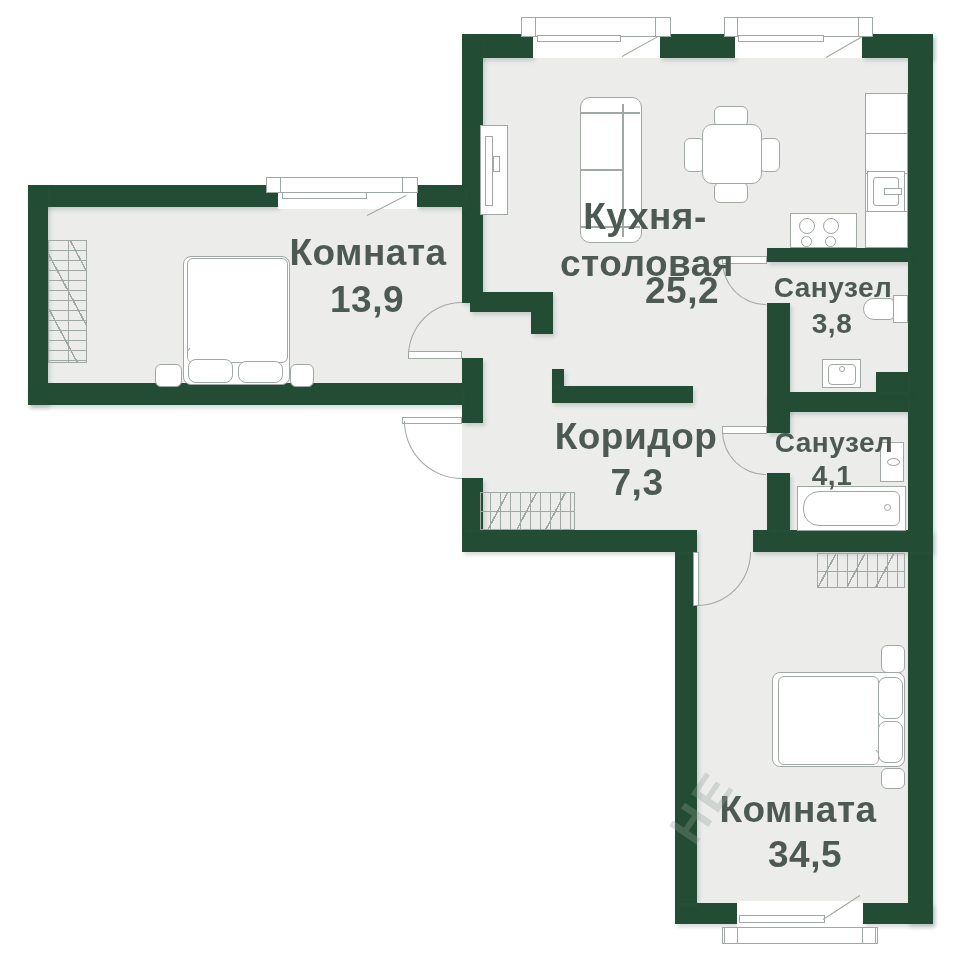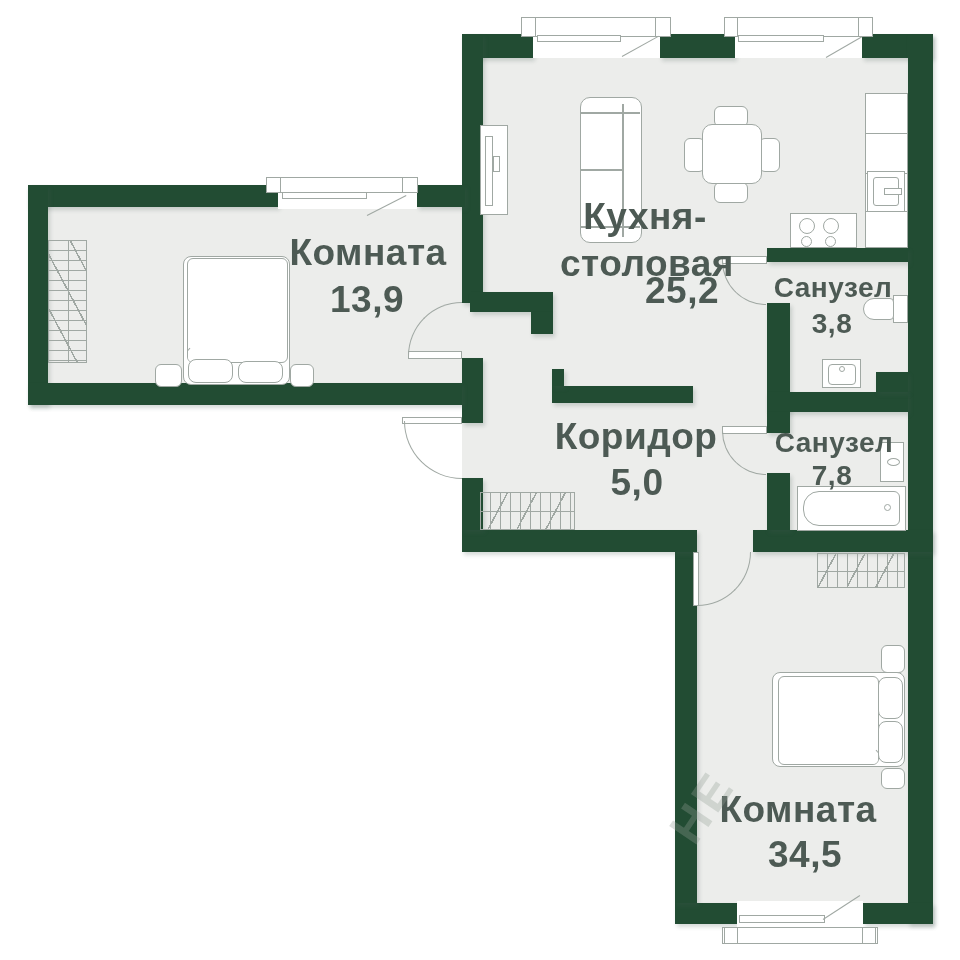--- a/index.html
+++ b/index.html
@@ -195,23 +195,23 @@
   <div class="label lg" style="left:367px;top:300px;">13,9</div>
 
   <div class="label lg" style="left:647px;top:264px;">столовая</div>
   <div class="label lg" style="left:645px;top:217px;">Кухня-</div>
   <div class="label lg" style="left:646px;top:291px;margin-left:36px;">25,2</div>
 
   <div class="label md" style="left:833px;top:288px;">Санузел</div>
   <div class="label md" style="left:832px;top:324px;">3,8</div>
 
   <div class="label md" style="left:834px;top:443px;">Санузел</div>
-  <div class="label md" style="left:832px;top:476px;">7,8</div>
+  <div class="label md" style="left:832px;top:476px;">4,1</div>
 
   <div class="label lg" style="left:636px;top:437px;">Коридор</div>
-  <div class="label lg" style="left:637px;top:483px;">5,0</div>
+  <div class="label lg" style="left:637px;top:483px;">7,3</div>
 
   <div class="label lg" style="left:798px;top:810px;">Комната</div>
   <div class="label lg" style="left:805px;top:855px;">34,5</div>
 
   <div class="watermark" style="left:702px;top:807px;">НЕ</div>
 
 </div>
 
 </body></html>

